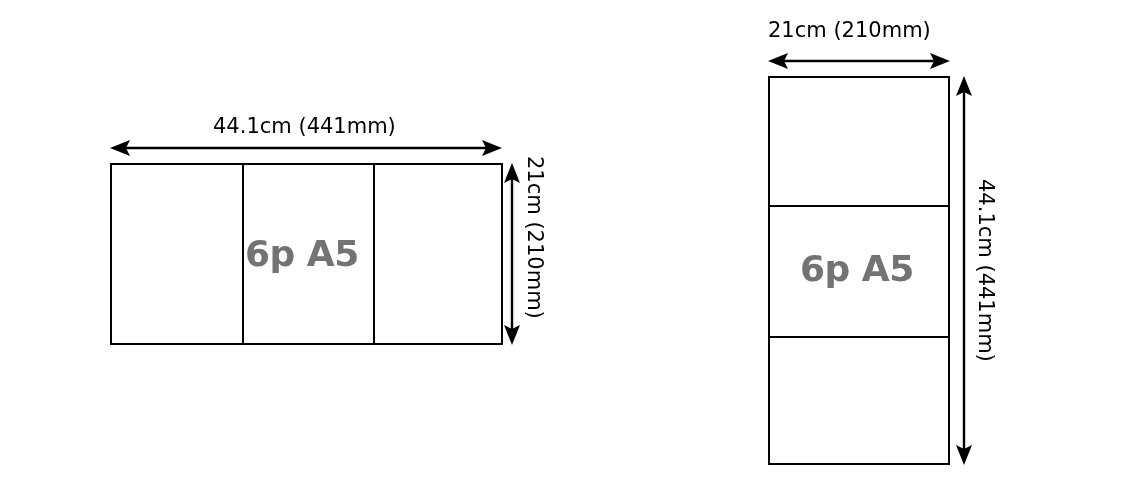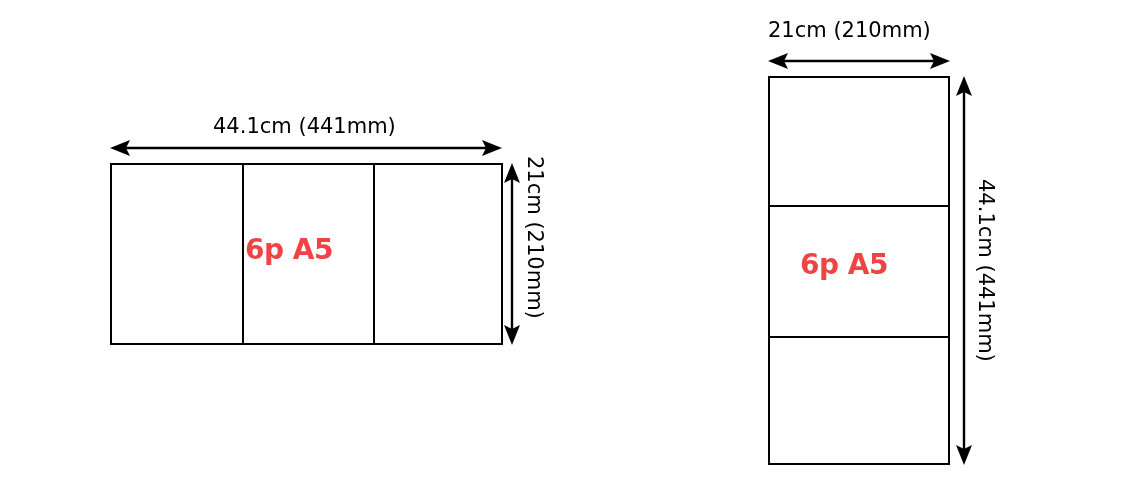--- a/index.html
+++ b/index.html
@@ -46,24 +46,24 @@
     height: 2px;
     background: #000000;
     left: 0;
     right: 0;
   }
 
   
   .sheet-label {
     position: absolute;
     font-weight: bold;
-    font-size: 28px;
+    font-size: 36px;
     letter-spacing: -0.5px;
     white-space: nowrap;
-    color: #ef4444;
+    color: #737373;
     line-height: 1;
   }
 
   
   .dim-text {
     position: absolute;
     font-size: 21px;
     font-weight: normal;
     white-space: nowrap;
     color: #000000;

